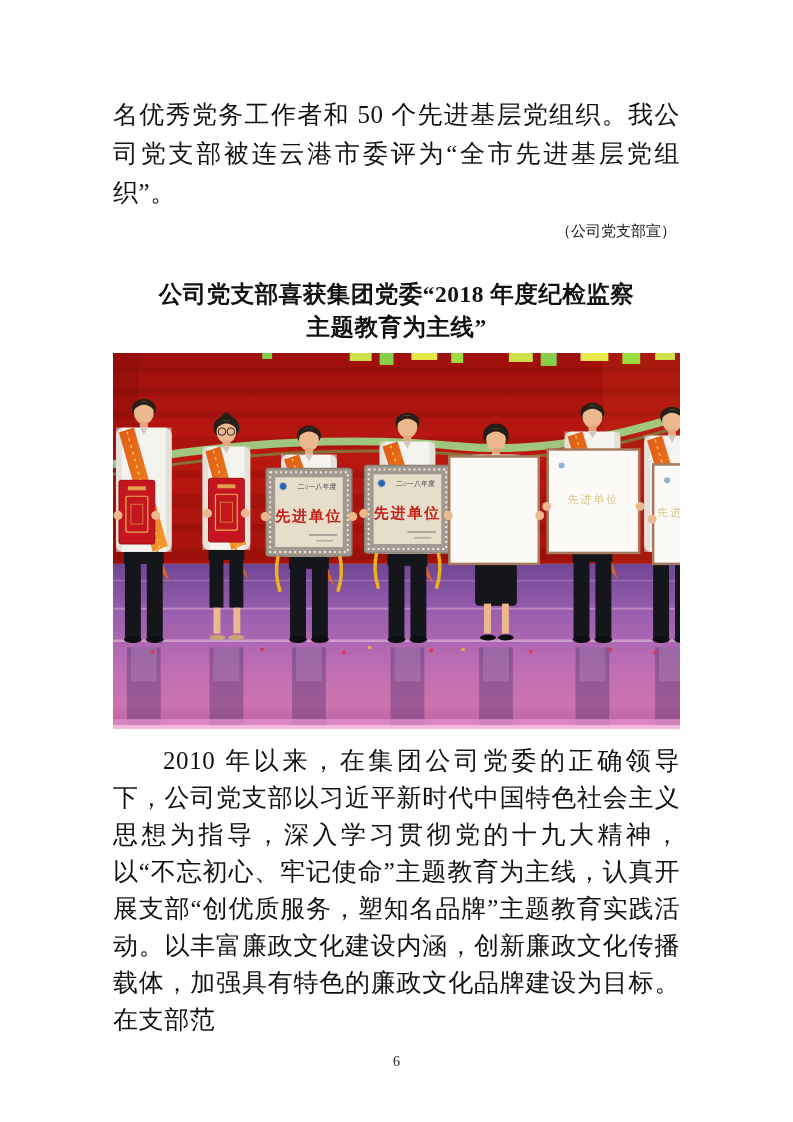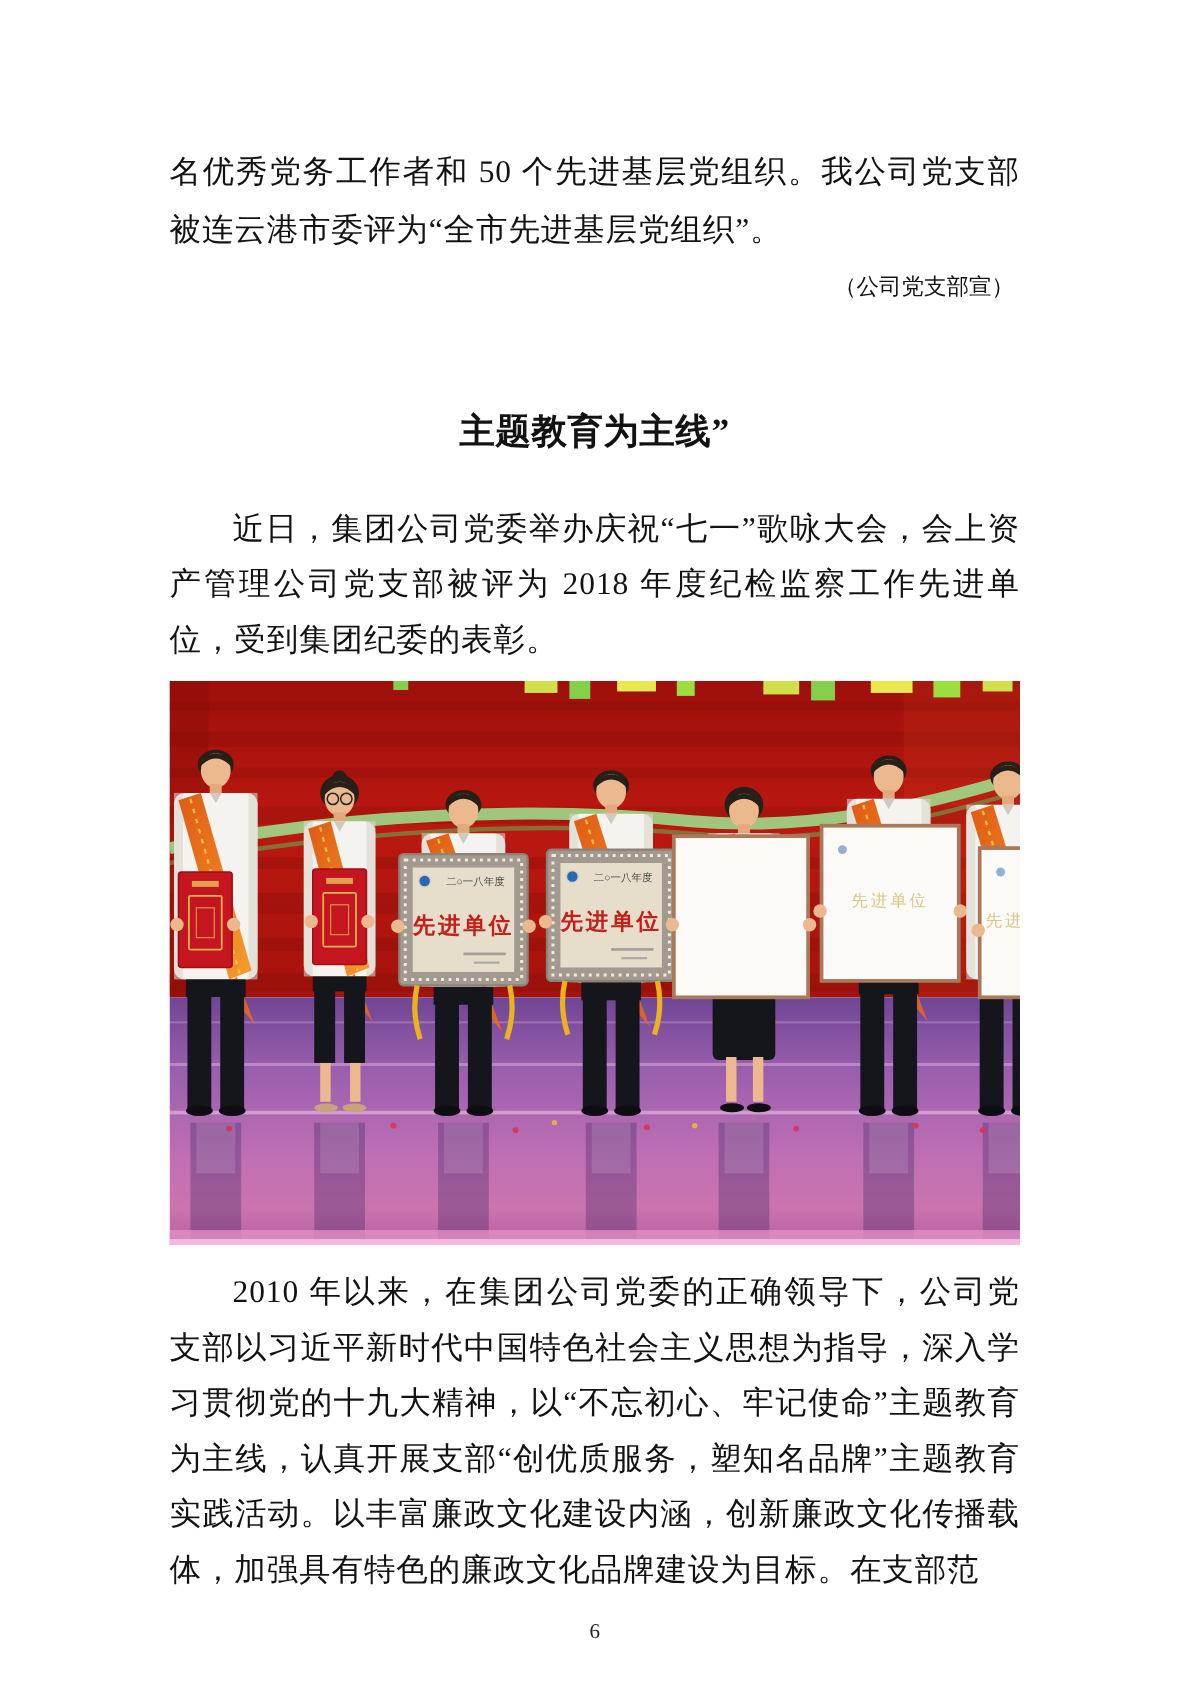--- a/index.html
+++ b/index.html
@@ -1,40 +1,39 @@
 <!DOCTYPE html>
 <html><head>
 <meta charset="utf-8">
 <style>
   html,body{margin:0;padding:0;}
   body{
     width:793px;height:1122px;background:#ffffff;overflow:hidden;
     font-family:"Liberation Serif","DejaVu Serif",serif;color:#121212;
   }
   .page{width:567px;padding:0 113px;}
-  .body-text{font-size:21px;line-height:37px;text-align:justify;letter-spacing:0.6px;margin:0;}
+  .body-text{font-size:25px;line-height:37px;text-align:justify;letter-spacing:0.6px;margin:0;}
   .intro{margin-top:95px;line-height:39px;}
   .byline{font-size:15px;line-height:39px;text-align:right;margin:0;padding-right:4px;}
   .title{font-size:23.5px;font-weight:bold;text-align:center;line-height:33px;margin:27px 0 0 0;letter-spacing:0.5px;}
   .para1{margin-top:29px;text-indent:2em;}
   .photo-fig{margin:9px 0 0 0;line-height:0;}
   .para2{margin-top:13px;text-indent:2em;}
   .pageno{text-align:center;font-size:14px;margin-top:16px;color:#222;}
 </style>
 </head>
 <body>
 
 <div class="page">
 
   <p class="body-text intro">名优秀党务工作者和 50 个先进基层党组织。我公司党支部被连云港市委评为“全市先进基层党组织”。</p>
   <p class="byline">（公司党支部宣）</p>
 
-  <h1 class="title"><br><span>主题教育为主线”</span></h1>
-
-  <p class="body-text para1">近日，集团公司党委举办庆祝“七一”歌咏大会，会上资产管理公司党支部被评为 2018 年度纪检监察工作先进单位，受到集团纪委的表彰。</p>
+  <h1 class="title"><span>公司党支部喜获集团党委“2018 年度纪检监察</span><br><span>主题教育为主线”</span></h1>
+
 
   <figure class="photo-fig">
     <svg id="photo-svg" viewBox="0 0 570 378" width="567" height="376" xmlns="http://www.w3.org/2000/svg">
       <defs>
         <linearGradient id="bgRed" x1="0" y1="0" x2="0" y2="1">
           <stop offset="0" stop-color="#9e100b"></stop>
             <stop offset="0.45" stop-color="#bb1810"></stop>
             <stop offset="1" stop-color="#a5130c"></stop>
         </linearGradient>
         <linearGradient id="floorG" x1="0" y1="0" x2="0" y2="1">

